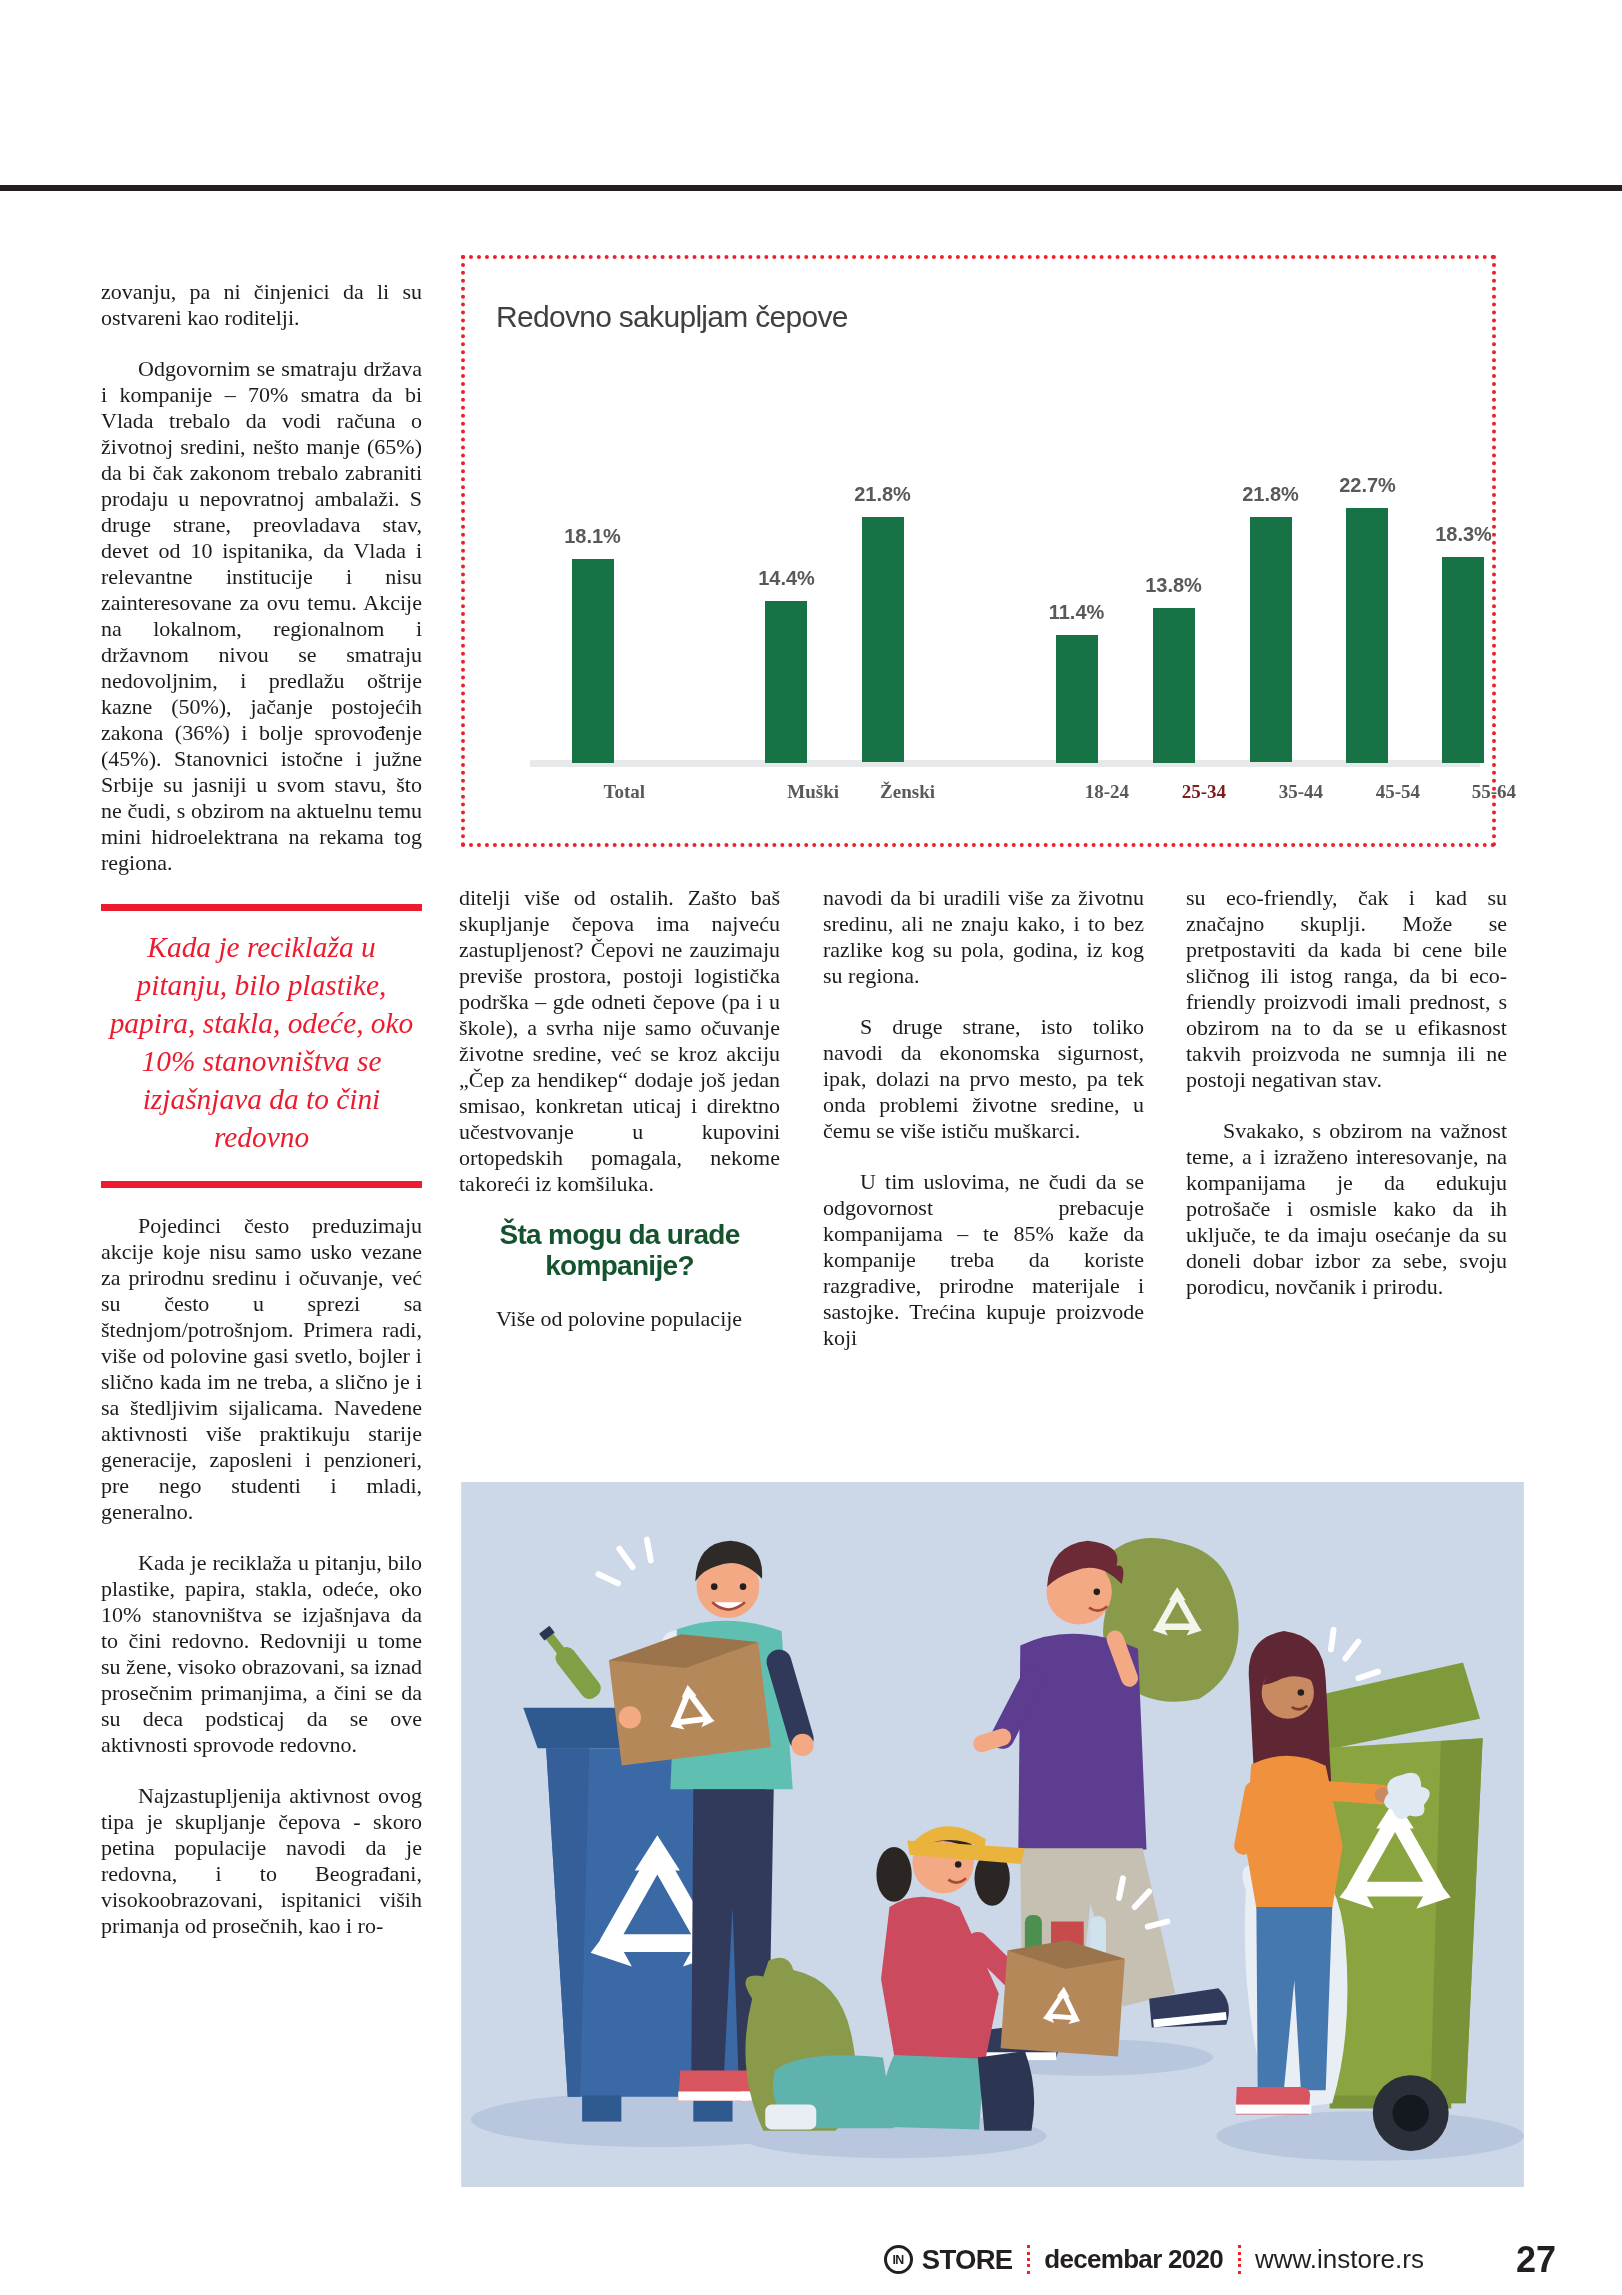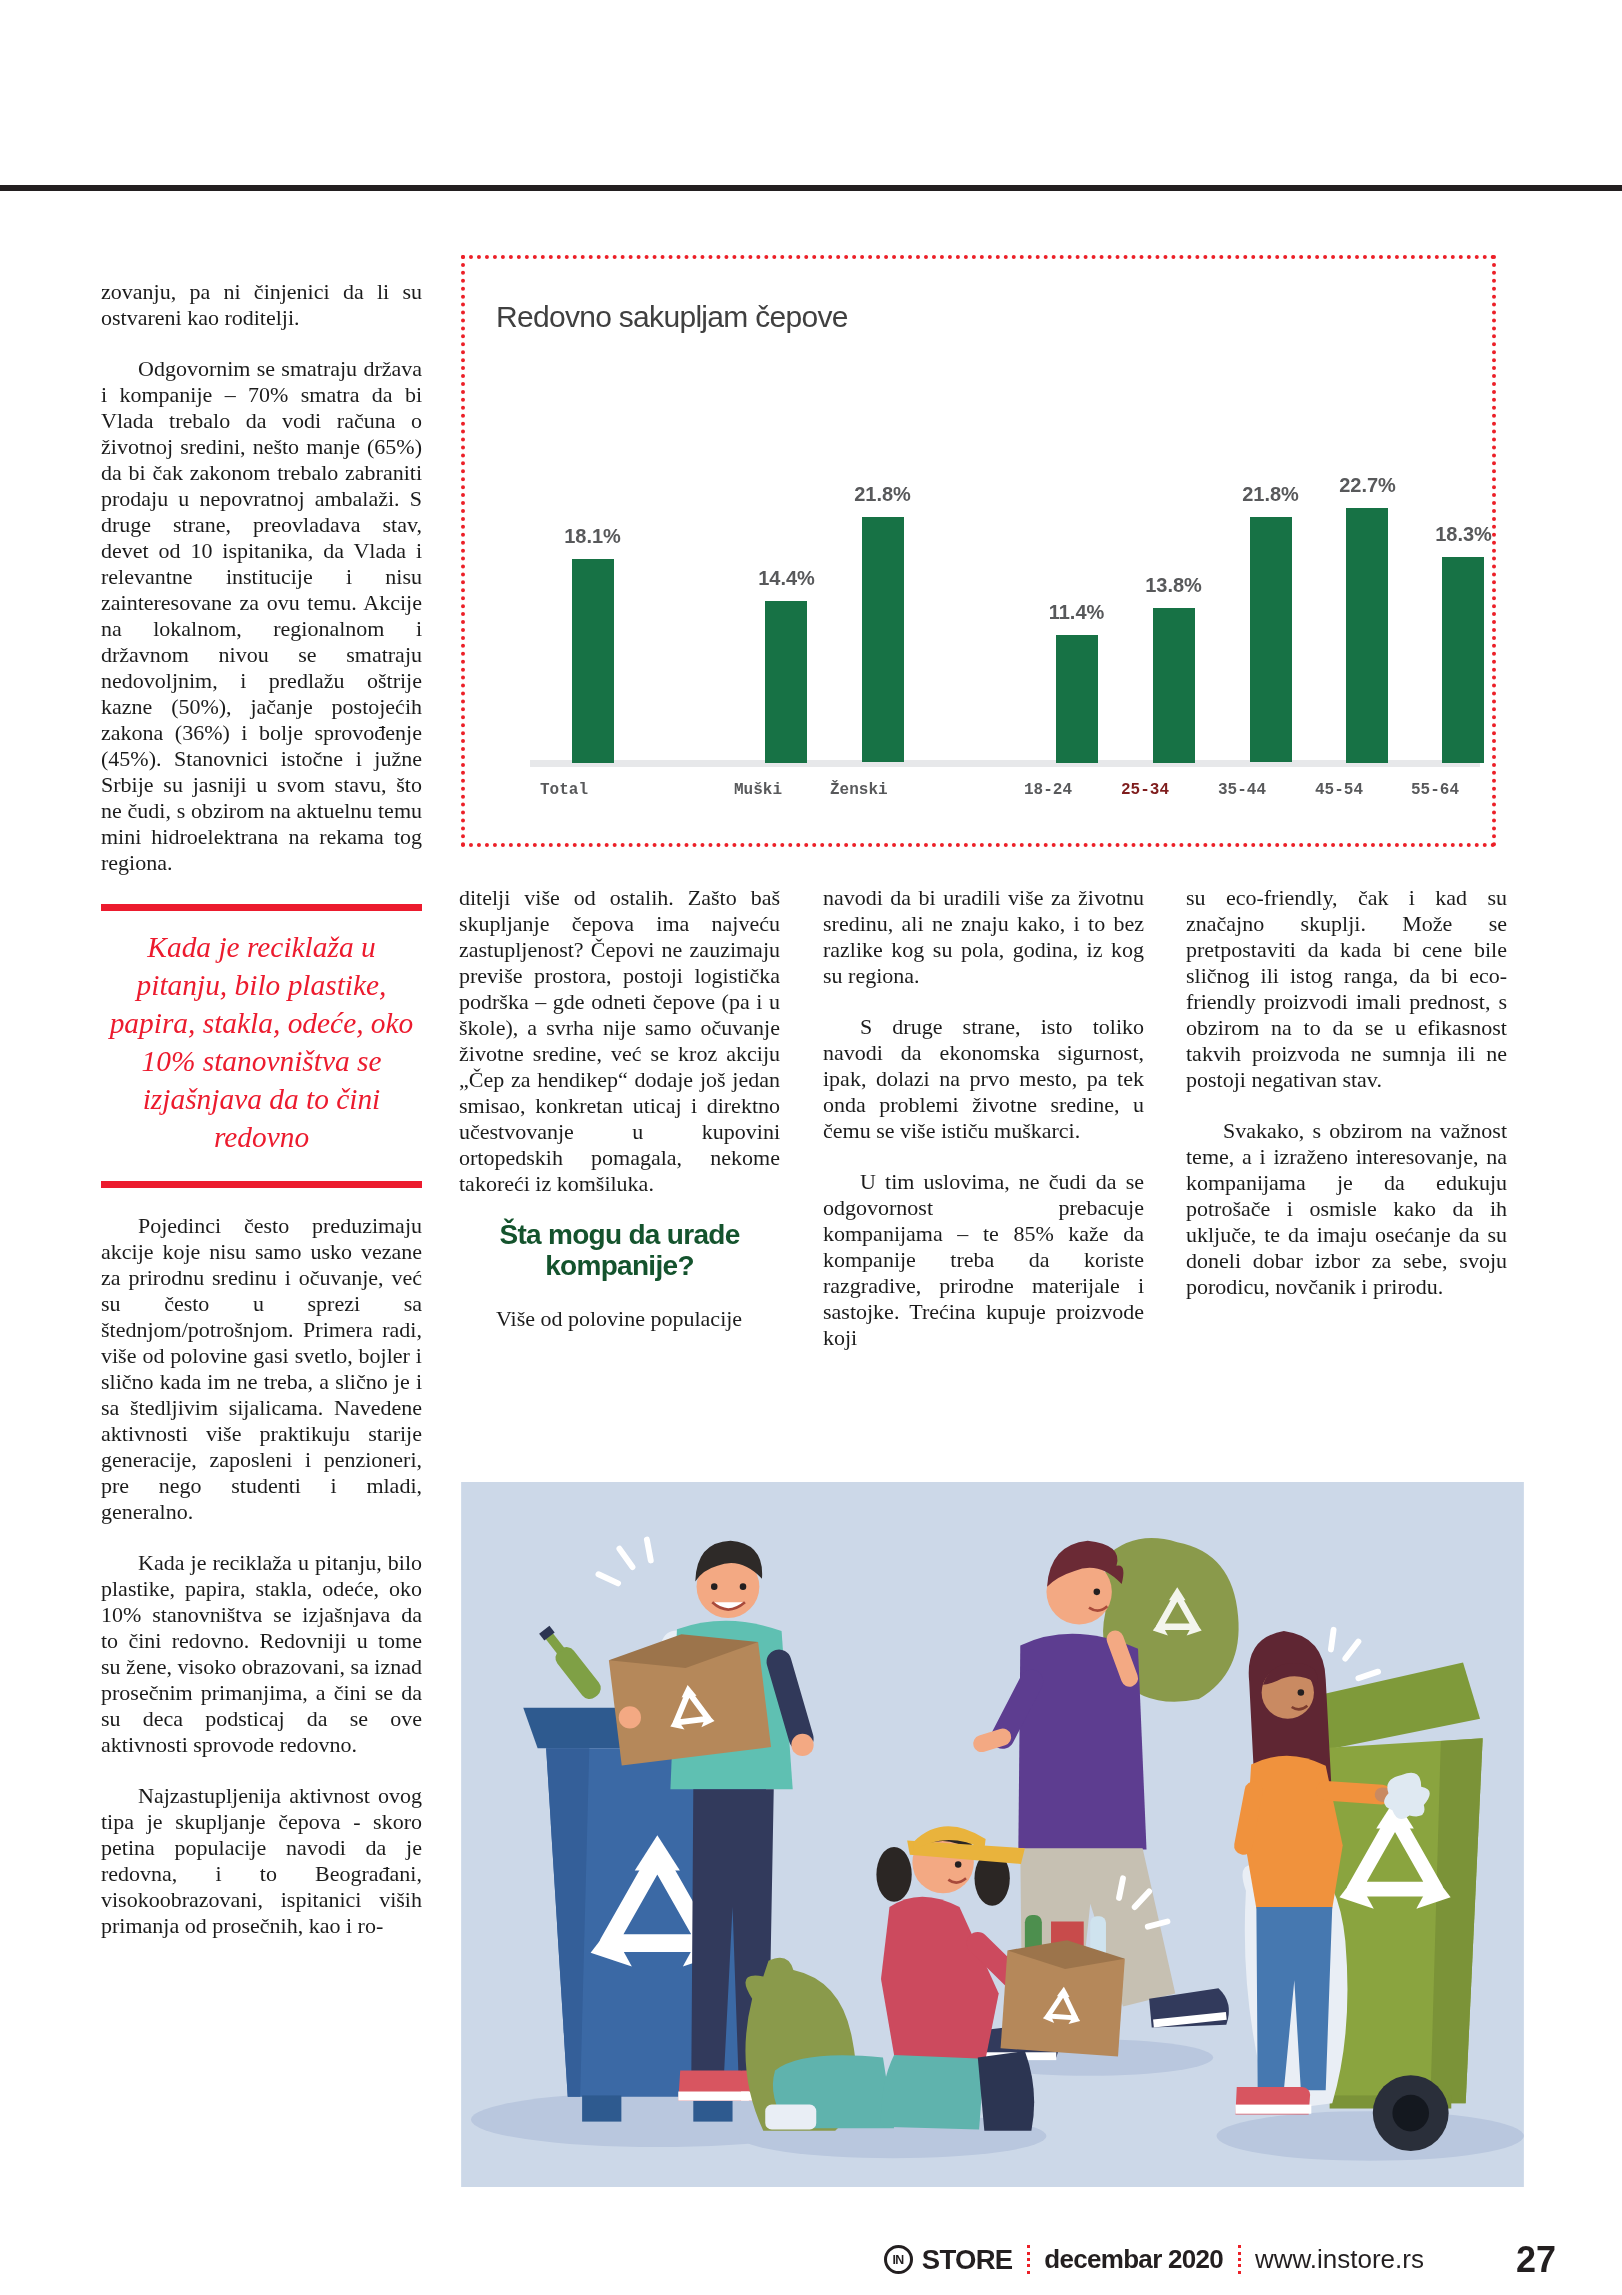--- a/index.html
+++ b/index.html
@@ -24,21 +24,21 @@
   .subhead{font-family:"Liberation Sans",sans-serif;font-weight:bold;font-size:28px;line-height:31px;
     color:#14532d;text-align:center;margin-top:22px;letter-spacing:-0.7px;}
 
   
   #chart-box{position:absolute;left:461px;top:255px;width:1035px;height:592px;border:4.6px dotted #ec2028;background:#fff;box-sizing:border-box;}
   #chart-title{position:absolute;left:31px;top:41px;font-family:"Liberation Sans",sans-serif;font-weight:normal;font-size:30px;color:#404040;letter-spacing:-0.7px;}
   #chart-plot{position:absolute;left:0;top:0;width:100%;height:100%;}
   .axis-strip{position:absolute;left:65px;top:501px;width:950px;height:7.2px;background:#e7e8ea;}
   .bar{position:absolute;}
   .val-label{position:absolute;width:105px;text-align:center;font-family:"Liberation Sans",sans-serif;font-weight:bold;font-size:20px;}
-  .cat-label{position:absolute;width:105px;text-align:left;font-family:Liberation Mono, monospace;font-weight:bold;font-size:16px;}
+  .cat-label{position:absolute;width:105px;text-align:right;font-family:Liberation Serif, serif;font-weight:bold;font-size:19px;}
 
   
   #illustration{position:absolute;left:461px;top:1482px;width:1063px;height:705px;}
 
   
   #footer{position:absolute;right:98px;top:2241px;height:37px;display:flex;align-items:center;
     font-family:"Liberation Sans",sans-serif;color:#231f20;}
   .logo-circle{width:29px;height:29px;border:3.3px solid #231f20;border-radius:50%;box-sizing:border-box;
     display:flex;align-items:center;justify-content:center;font-weight:bold;font-size:12.4px;letter-spacing:-0.7px;}
   .logo-store{font-weight:bold;font-size:27.5px;letter-spacing:-0.7px;margin-left:9.2px;text-align:right;}

